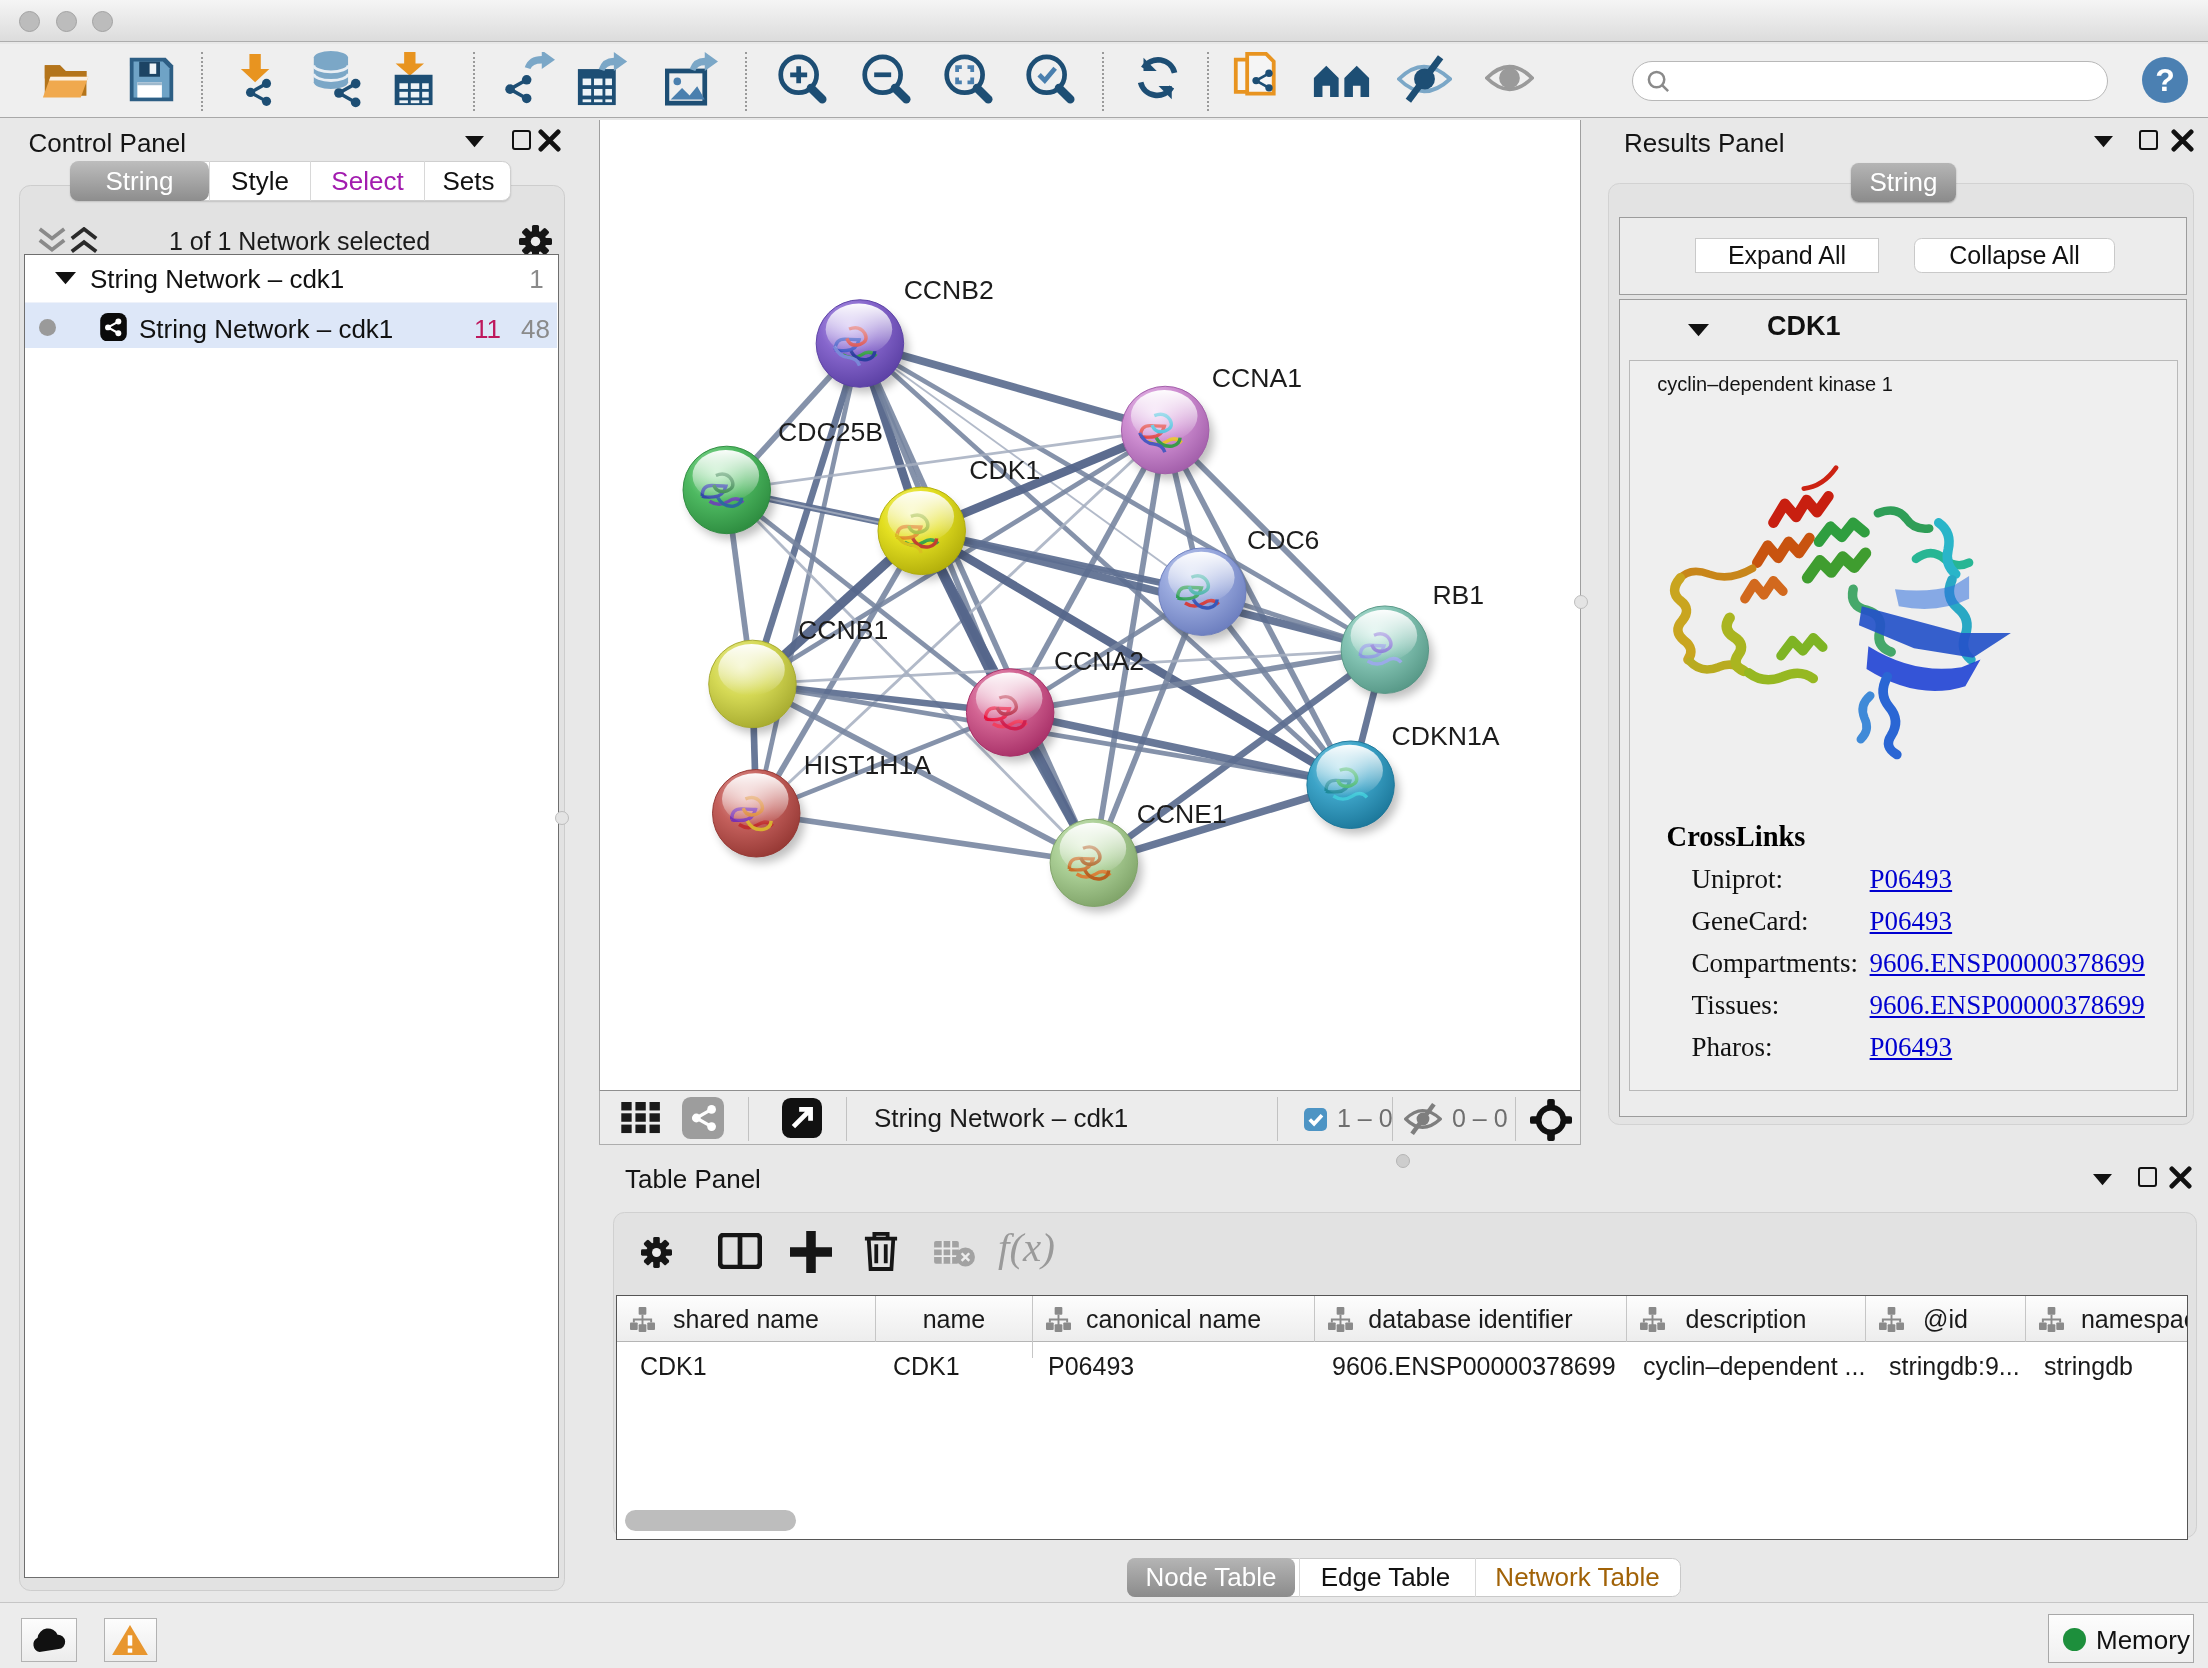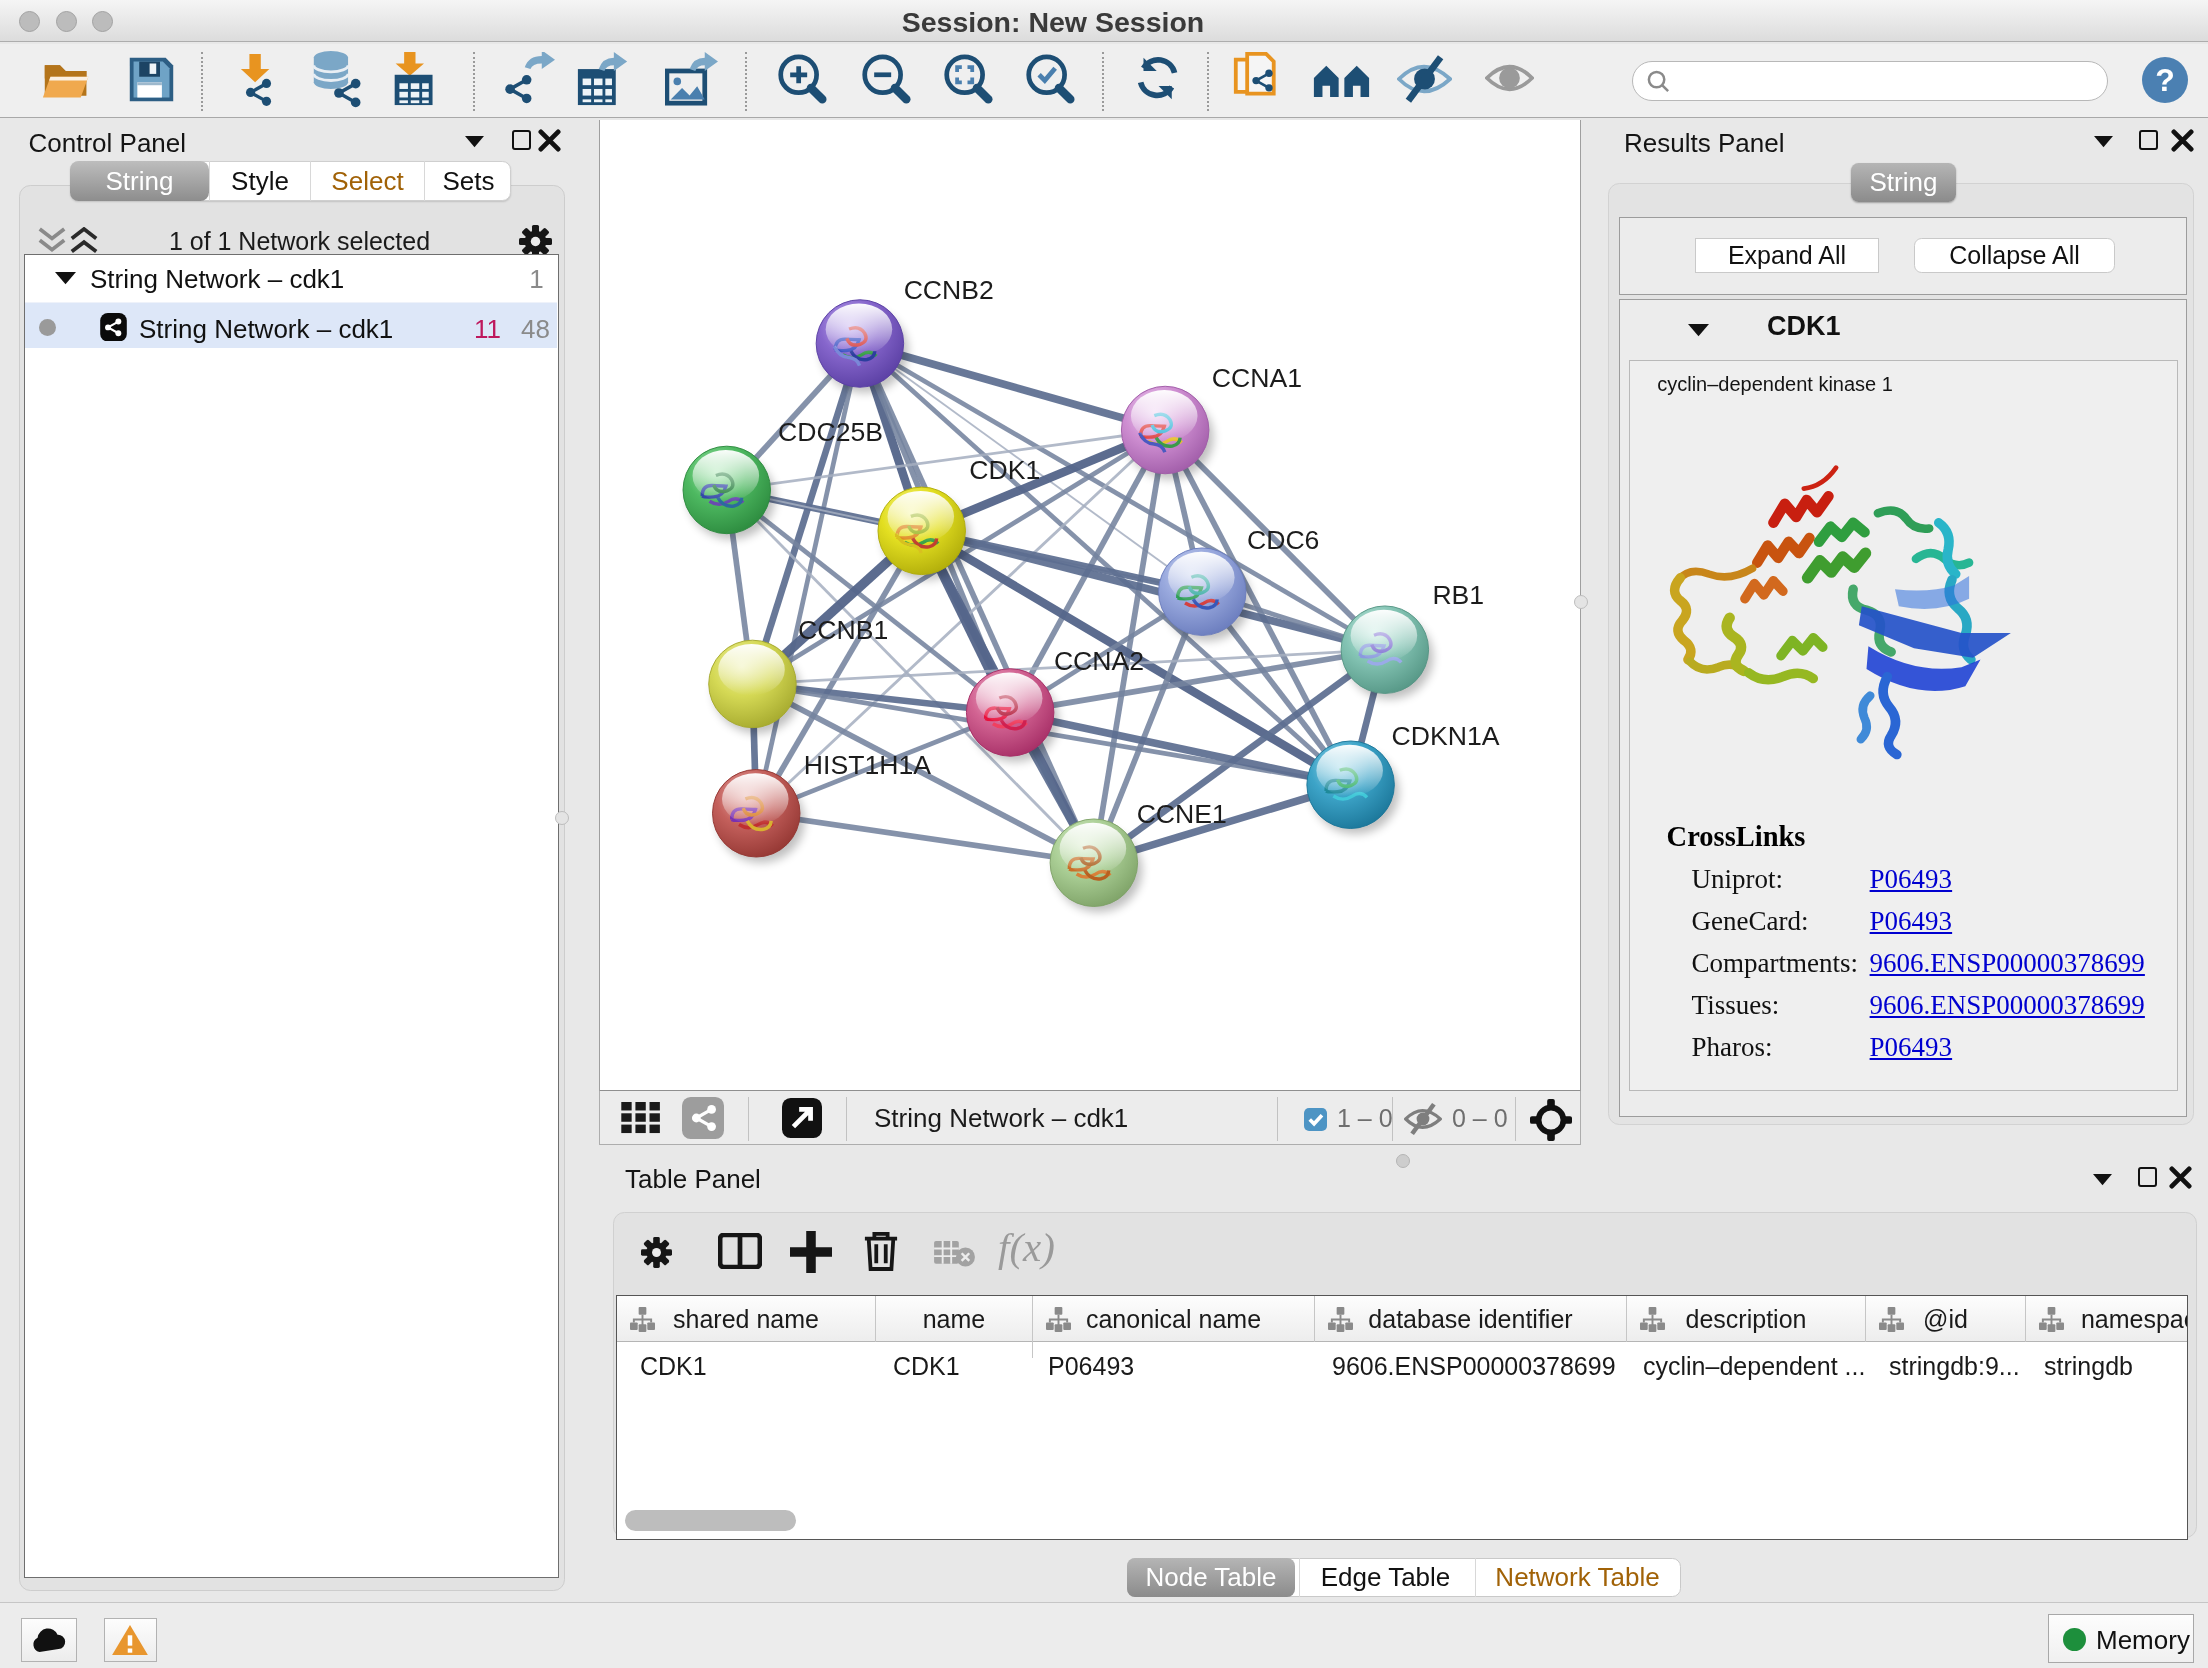--- a/index.html
+++ b/index.html
@@ -4,21 +4,20 @@
 html,body{width:2208px;height:1668px;background:#e8e8e8;font-family:"Liberation Sans",sans-serif;overflow:hidden;position:relative;}
 .abs{position:absolute;}
 .ptitle{font-size:26px;color:#141414;}
 </style></head>
 <body>
 
 <div class="abs" style="left:0;top:0;width:2208px;height:42px;background:linear-gradient(#f5f5f5,#dcdcdc);border-bottom:1.9px solid #adadad;">
  <div class="abs" style="left:19px;top:10.5px;width:21px;height:21px;border-radius:10.5px;background:#bcbcbc;border:1px solid #a2a2a2;"></div>
  <div class="abs" style="left:56px;top:10.5px;width:21px;height:21px;border-radius:10.5px;background:#bcbcbc;border:1px solid #a2a2a2;"></div>
  <div class="abs" style="left:92px;top:10.5px;width:21px;height:21px;border-radius:10.5px;background:#bcbcbc;border:1px solid #a2a2a2;"></div>
- <div class="abs" style="left:0;top:5.7px;width:2106px;text-align:center;font-size:28.5px;font-weight:bold;color:#3a3a3a;">Session: New Session</div>
 </div>
 
 <div class="abs" style="left:0;top:44px;width:2208px;height:74px;background:#efefef;border-bottom:1.9px solid #a8a8a8;">
 <svg style="position:absolute;left:41px;top:9.5px" width="53" height="53" viewBox="0 0 56 56">
 <path d="M4,12 h16 l6,6 h22 v8 h-44 z" fill="#a96a12"></path>
 <path d="M4,12 h16 l6,6 h22 v26 h-44 z" fill="#b4741a"></path>
 <path d="M10,24 h40 l-8,22 h-40 z" fill="#f0a94e"></path>
 <path d="M10,24 h40 l-1.5,4 h-40 z" fill="#fdfdfd" opacity="0.85"></path>
     </svg>
     <svg style="position:absolute;left:126px;top:9.5px" width="51" height="53" viewBox="0 0 54 56">
@@ -210,21 +209,21 @@
  <div class="abs" style="left:512px;top:9.5px;width:19px;height:20px;border:2.9px solid #111;border-radius:2.9px;"></div>
  <svg class="abs" width="23" height="23" viewBox="0 0 24 24" style="left:538px;top:8.6px;">
       <path d="M3,3 L21,21 M21,3 L3,21" stroke="#111" stroke-width="5" stroke-linecap="round"></path>
     </svg>
 
  <div class="abs" style="left:19px;top:65px;width:546px;height:1406px;background:#e2e2e2;border:1px solid #cdcdcd;border-radius:11.4px;"></div>
 
  <div class="abs" style="left:70px;top:41px;width:441px;height:40px;border-radius:8.6px;background:#fff;border:1px solid #cfcfcf;box-shadow:0 1px 1.9px rgba(0,0,0,0.15);"></div>
  <div class="abs" style="left:70px;top:41px;width:139px;height:40px;border-radius:8.6px;background:linear-gradient(#bdbdbd,#8d8d8d);color:#fff;text-align:center;line-height:40px;font-size:26px;">String</div>
  <div class="abs" style="left:209px;top:41px;width:101px;height:40px;text-align:center;line-height:40px;font-size:26px;color:#111;border-left:1px solid #d8d8d8;">Style</div>
- <div class="abs" style="left:310px;top:41px;width:114px;height:40px;text-align:center;line-height:40px;font-size:26px;color:#a16207;border-left:1px solid #d8d8d8;">Select</div>
+ <div class="abs" style="left:310px;top:41px;width:114px;height:40px;text-align:center;line-height:40px;font-size:26px;color:#a21caf;border-left:1px solid #d8d8d8;">Select</div>
  <div class="abs" style="left:424px;top:41px;width:88px;height:40px;text-align:center;line-height:40px;font-size:26px;color:#111;border-left:1px solid #d8d8d8;">Sets</div>
 
  <svg class="abs" width="32" height="28.5" viewBox="0 0 34 30" style="left:36px;top:107px;">
       <g fill="none" stroke="#8a8a8a" stroke-width="4">
         <path d="M4,2 l13,10 13,-10"></path>
         <path d="M4,14 l13,10 13,-10"></path>
       </g>
     </svg>
  <svg class="abs" width="32" height="28.5" viewBox="0 0 34 30" style="left:68px;top:107px;">
       <g fill="none" stroke="#2a2a2a" stroke-width="4">

